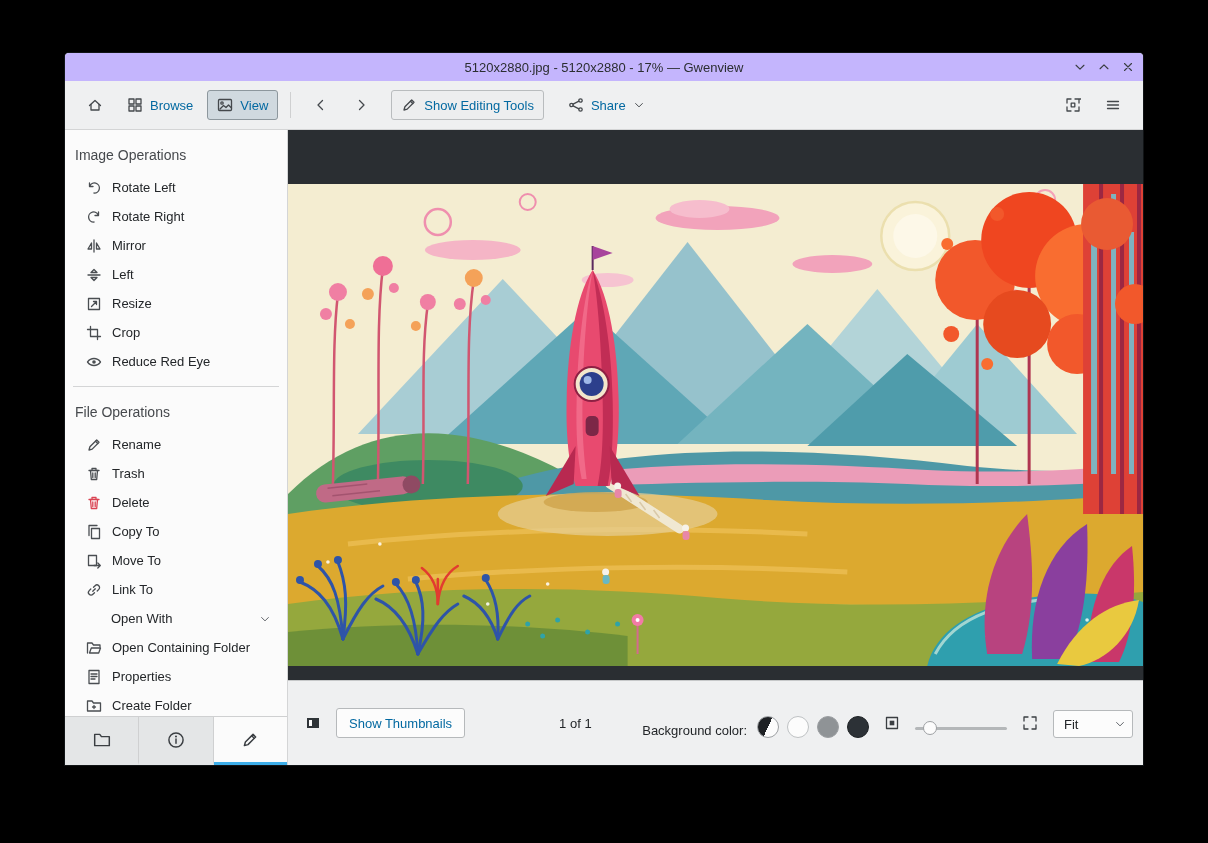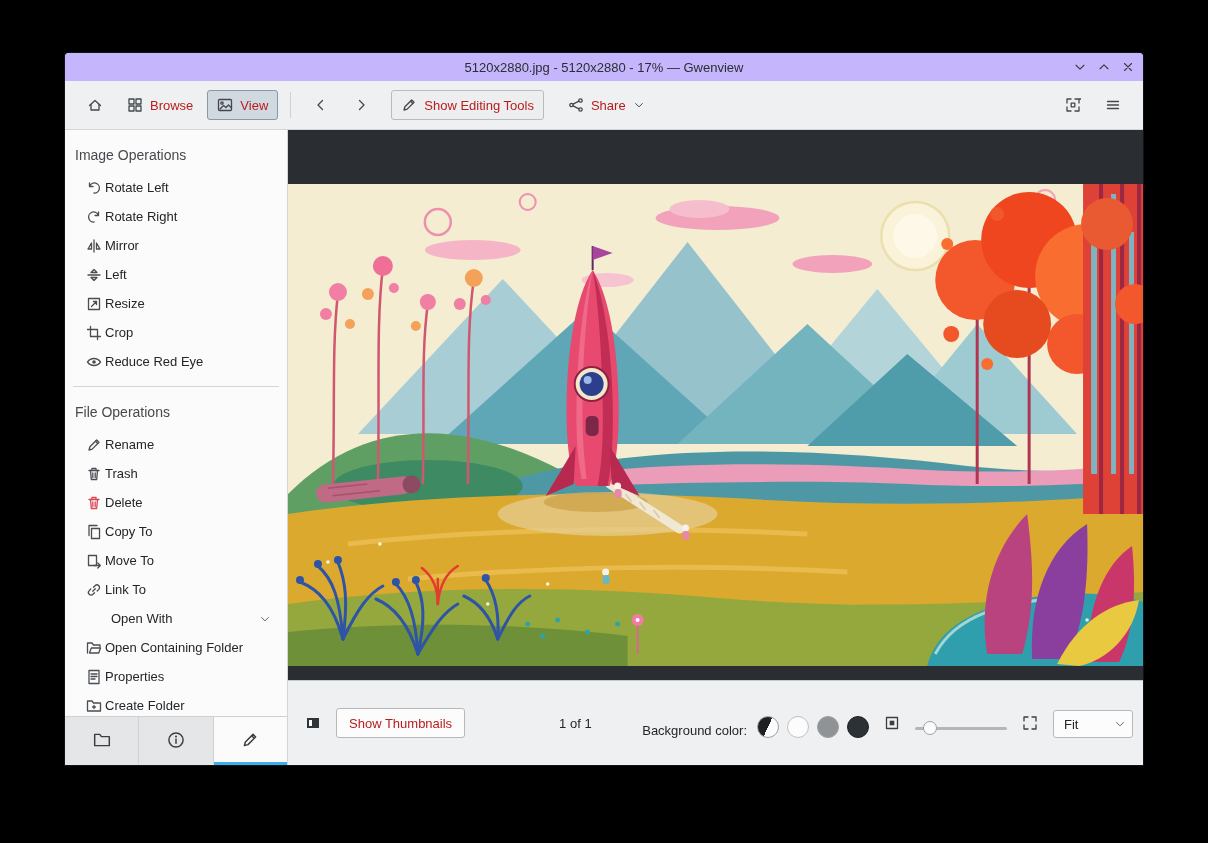--- a/index.html
+++ b/index.html
@@ -14,36 +14,36 @@
     display:flex;flex-direction:column;box-sizing:border-box;
   }
   
   .titlebar{height:28px;flex:none;display:flex;align-items:center;justify-content:center;position:relative;background:#c4b5fd;border-radius:4px 4px 0 0}
   .titlebar .title{font-size:13px;color:#2b2e31}
   .win-controls{position:absolute;right:6px;top:0;height:100%;display:flex;align-items:center;gap:6px}
   .win-btn{border:none;background:none;padding:2px;display:flex;align-items:center;justify-content:center;color:#3a3e42;cursor:default}
   .win-btn svg{width:14px;height:14px}
   
   .toolbar{height:48px;flex:none;display:flex;align-items:center;padding:0 12px;gap:4px;border-bottom:1px solid #d4d5d6;background:#eff0f1}
-  button{font:inherit;color:#b91c1c}
+  button{font:inherit;color:#0369a1}
   .tbtn{border:1px solid transparent;background:none;border-radius:3px;height:30px;display:flex;align-items:center;gap:7px;padding:0 9px}
   .tbtn.checked{background:#d0d9df;border-color:#8d979d}
   .tbtn.outlined{background:#edeeef;border-color:#b9bcbe}
   .tsep{width:1px;height:26px;background:#cfd0d1;margin:0 8px}
   .spacer{flex:1}
   .icn{width:16px;height:16px;flex:none;fill:none;stroke:currentColor;stroke-width:1.3;stroke-linecap:round;stroke-linejoin:round}
   .icn.small{width:12px;height:12px}
   .icn.big{width:18px;height:18px}
   .tool-ico{color:#44484c}
   
   .wbody{flex:1;display:flex;min-height:0}
   .sidebar{width:222px;flex:none;background:#fbfbfb;border-right:1px solid #d4d5d6;display:flex;flex-direction:column}
   .sidebar-content{flex:1;padding-top:10px;overflow:hidden}
   .side-heading{padding:7px 10px 10px 10px;font-size:14px;color:#46494d}
-  .side-item{display:flex;align-items:center;gap:3px;padding:5px 10px 5px 21px;height:19px;cursor:default}
+  .side-item{display:flex;align-items:center;gap:10px;padding:5px 10px 5px 21px;height:19px;cursor:default}
   .side-item .icn{color:#4a4e52}
   .side-item.red .icn{color:#da4453}
   .side-item .lbl{white-space:nowrap}
   .side-item.indent{padding-left:46px;padding-right:16px}
   .side-item .chev{margin-left:auto;color:#5c6065}
   .side-sep{border-top:1px solid #d4d5d6;margin:10px 8px}
   .side-tabs{height:48px;flex:none;display:flex;border-top:1px solid #cfd0d1}
   .side-tab{flex:1;border:none;background:#e4e6e7;border-right:1px solid #cfd0d1;border-bottom:3px solid transparent;display:flex;align-items:center;justify-content:center;color:#3a3e42}
   .side-tab:last-child{border-right:none}
   .side-tab.active{background:#fbfbfb;border-bottom-color:#3daee9}

